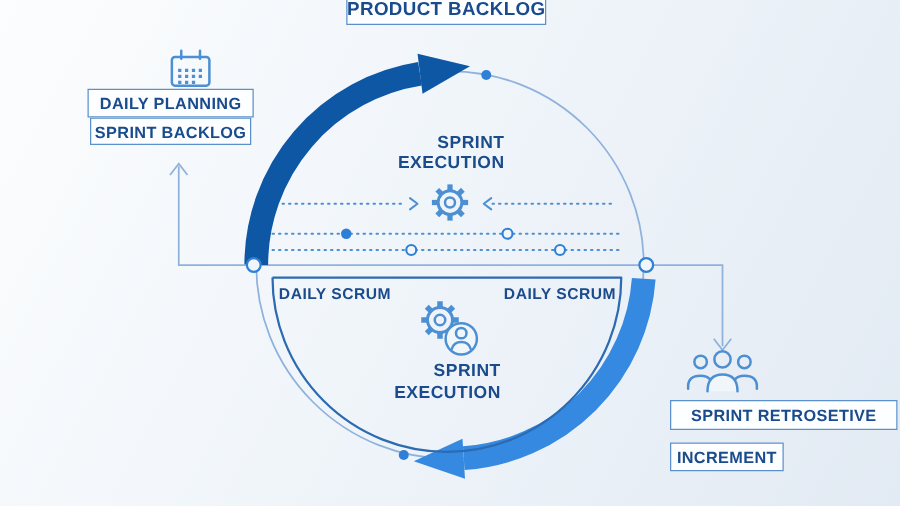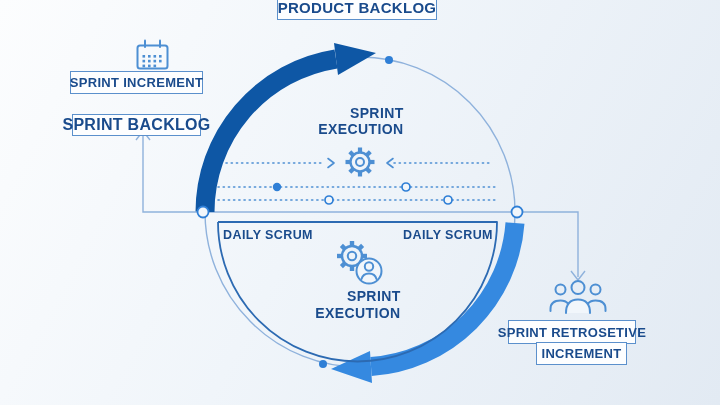--- a/index.html
+++ b/index.html
@@ -28,23 +28,23 @@
   .fill-bg{fill:var(--ring-fill);stroke:none;}
   
   .box{
     position:absolute;display:flex;align-items:center;justify-content:center;
     background:var(--box-bg);border:1.5px solid var(--box-border);
     color:var(--navy);font-weight:700;letter-spacing:.3px;white-space:nowrap;
     box-sizing:border-box;
   }
   .box-product{left:277px;top:-10px;width:160px;height:30px;font-size:15px;padding-top:5px;}
   .box-planning{left:70px;top:71px;width:133px;height:23px;font-size:13px;}
-  .box-backlog{left:72px;top:94px;width:129px;height:22px;font-size:16px;margin-top:20px;}
-  .box-retro{left:508px;top:320px;width:128px;height:24px;font-size:13px;}
-  .box-increment{left:536px;top:342px;width:91px;height:23px;font-size:13px;}
+  .box-backlog{left:72px;top:94px;width:129px;height:22px;font-size:13px;}
+  .box-retro{left:536px;top:320px;width:182px;height:24px;font-size:13px;}
+  .box-increment{left:536px;top:354px;width:91px;height:23px;font-size:13px;}
   .txt{
     position:absolute;transform:translateX(-50%);text-align:right;
     font-weight:700;color:var(--navy);white-space:nowrap;letter-spacing:.4px;
   }
   .txt-exec-top{left:361px;top:105px;font-size:14px;line-height:16px;}
   .txt-daily-left{left:268px;top:228px;font-size:12.5px;}
   .txt-daily-right{left:448px;top:228px;font-size:12.5px;}
   .txt-exec-bottom{left:358px;top:288px;font-size:14px;line-height:17px;}
 </style>
 </head>
@@ -158,21 +158,21 @@
       <path class="fill-bg" d="M566,313 Q566,299.5 578,299.5 Q590,299.5 590,313 Z"></path>
       <circle class="s-icon" cx="578" cy="287.5" r="6.5"></circle>
       <path class="s-icon" d="M566,313 Q566,299.5 578,299.5 Q590,299.5 590,313"></path>
     </g>
   </svg>
 
   <div class="box box-product">
     <span>PRODUCT BACKLOG</span>
   </div>
   <div class="box box-planning">
-    <span>SPRINT INCREMENT</span>
+    <span>DAILY PLANNING</span>
   </div>
   <div class="box box-backlog">
     <span>SPRINT BACKLOG</span>
   </div>
   <div class="box box-retro">
     <span>SPRINT RETROSETIVE</span>
   </div>
   <div class="box box-increment">
     <span>INCREMENT</span>
   </div>

